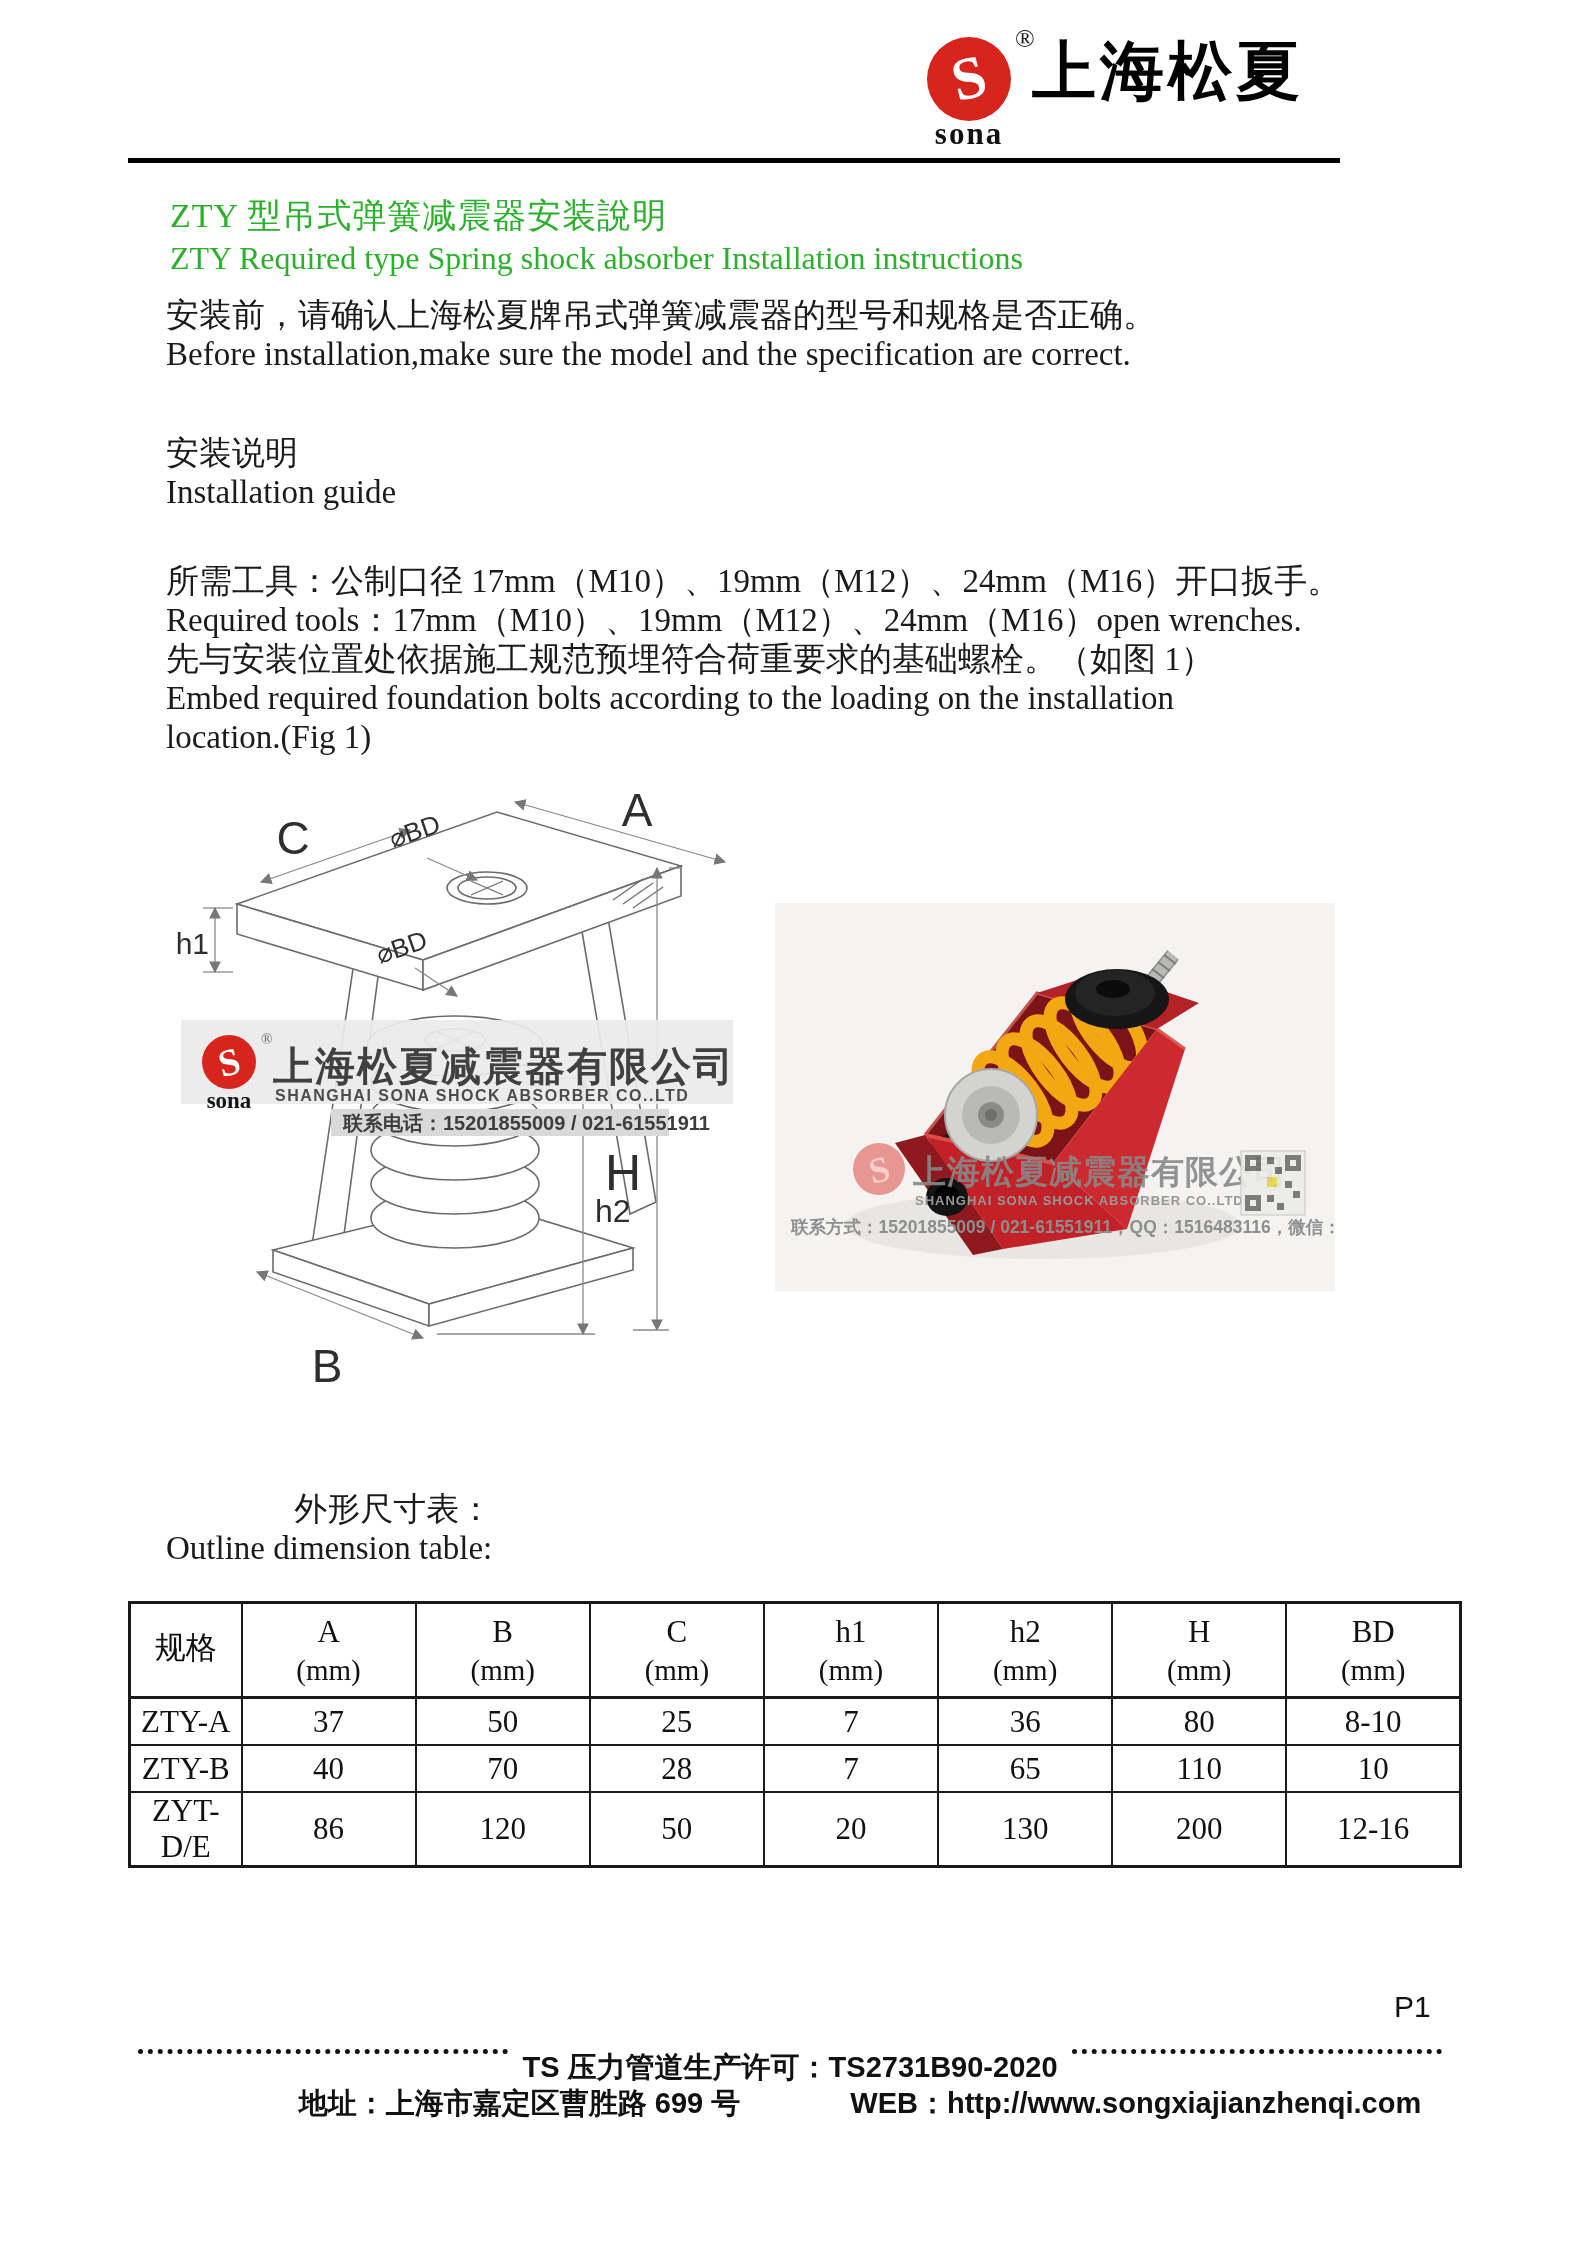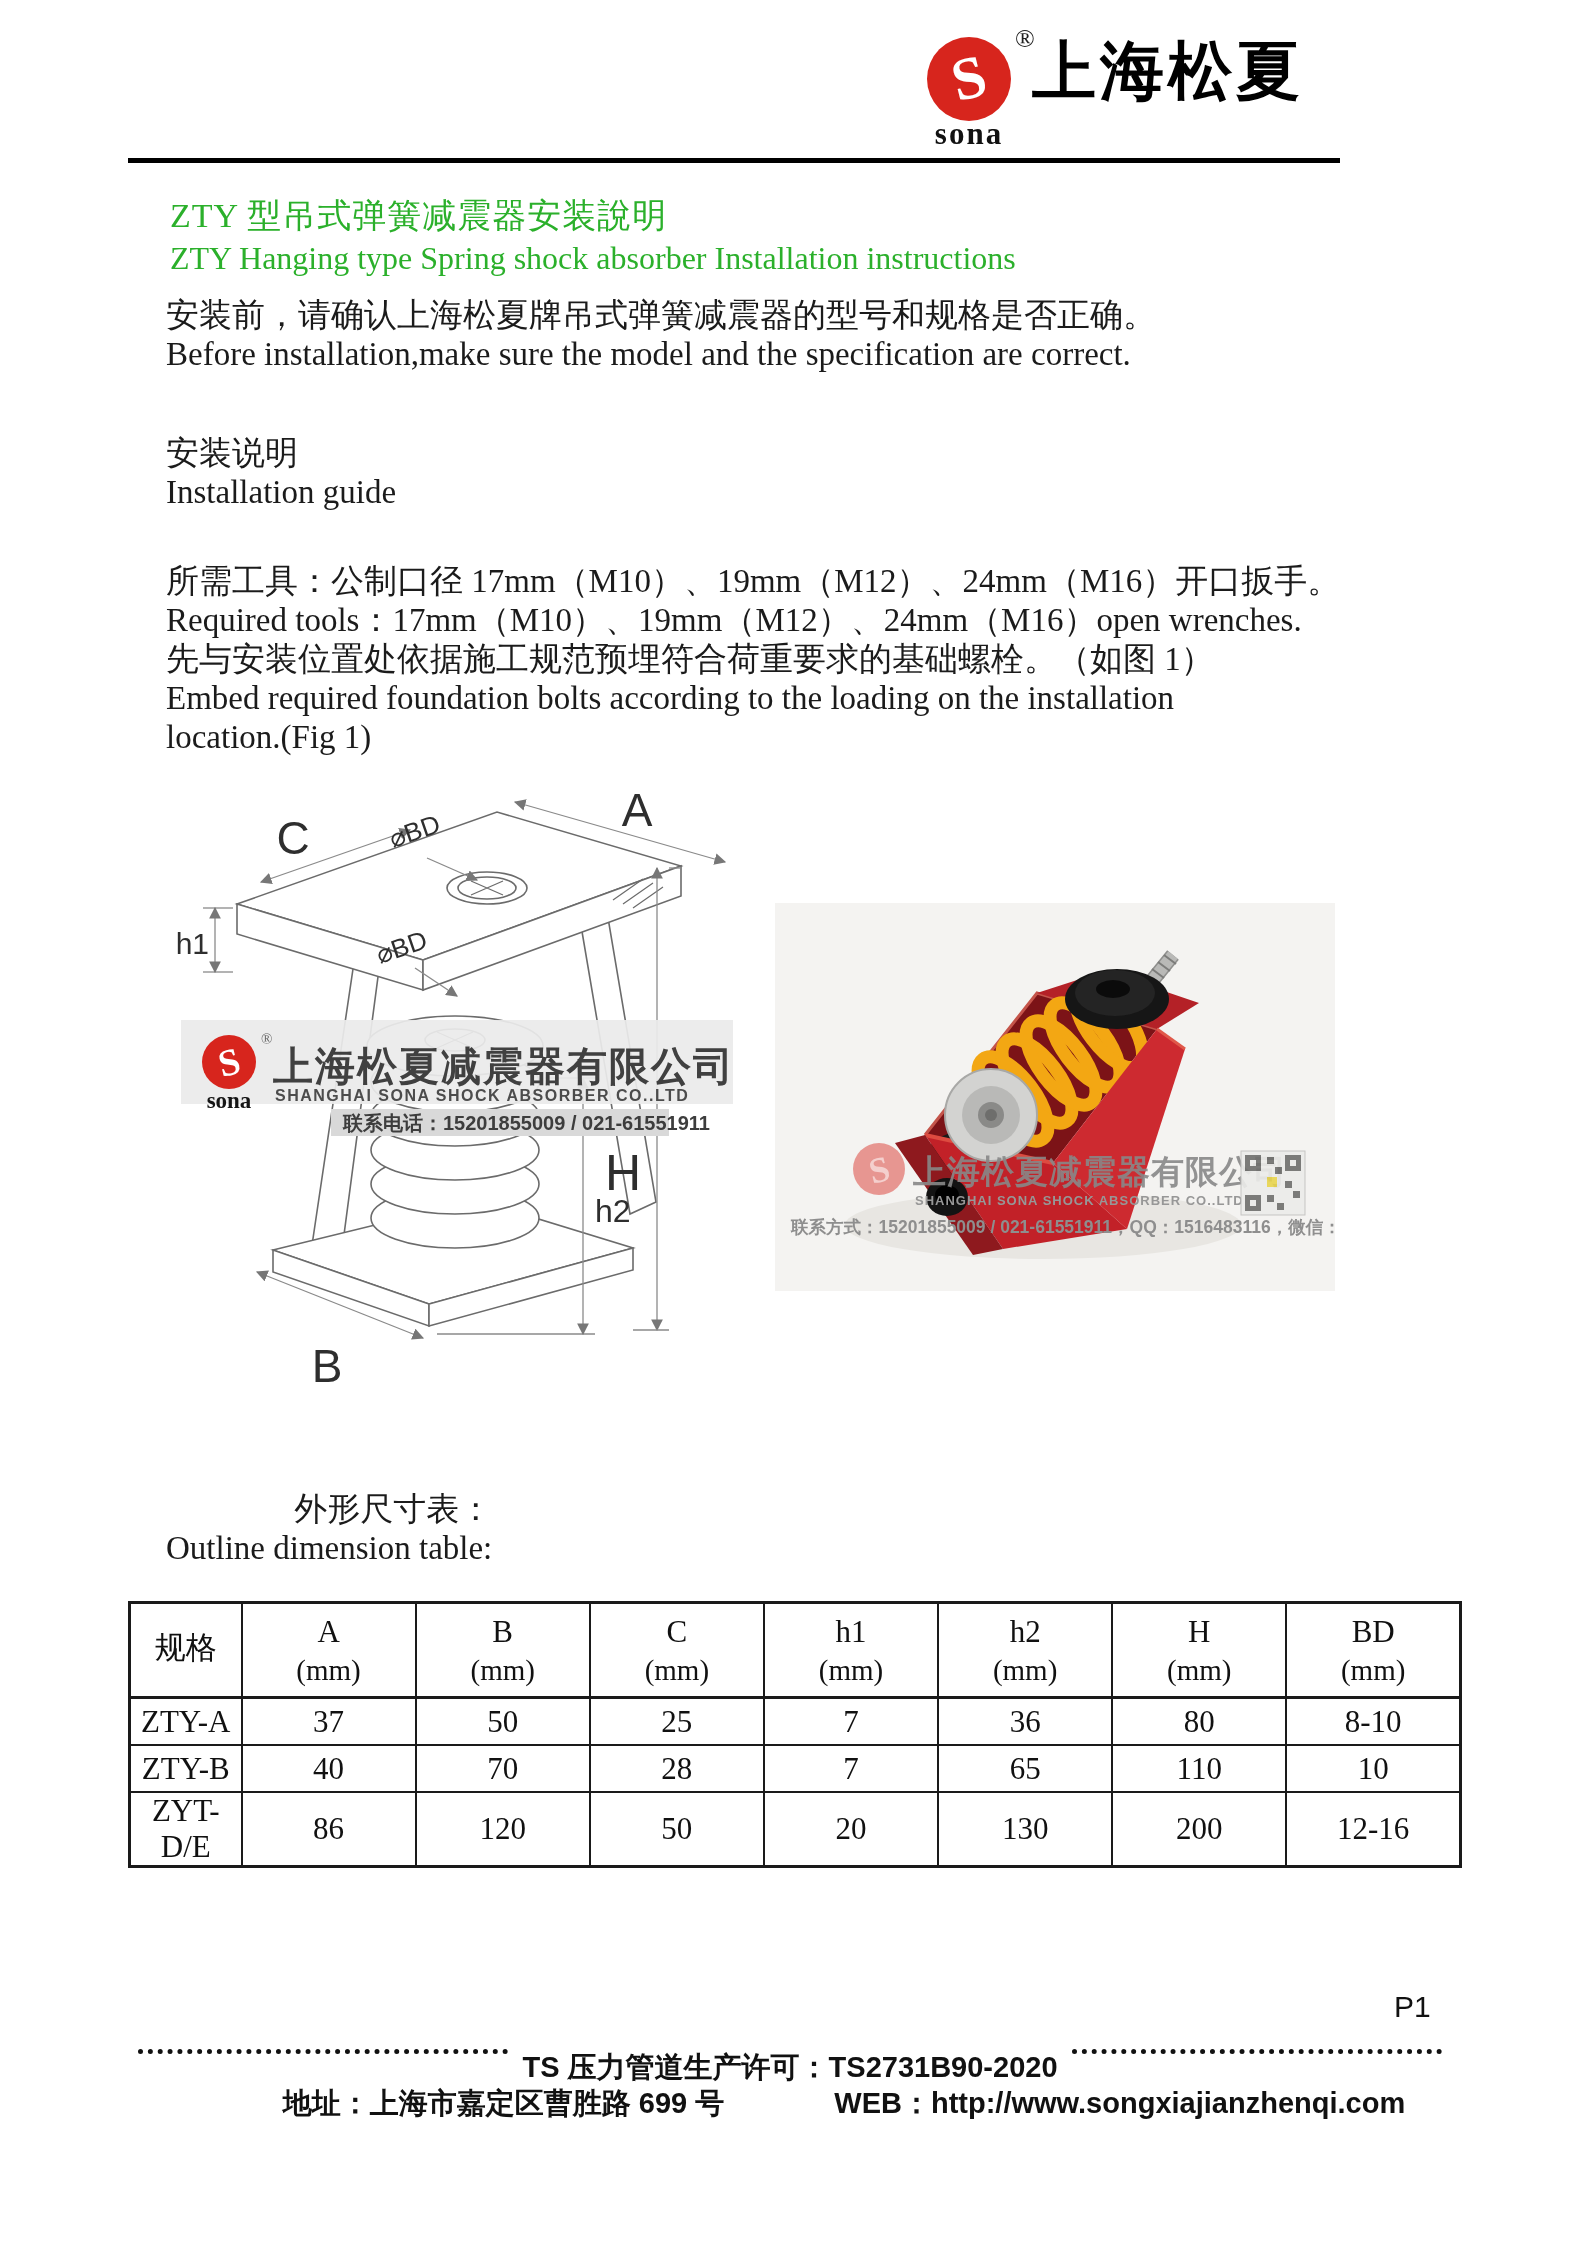--- a/index.html
+++ b/index.html
@@ -34,42 +34,42 @@
   .dim-table thead th{height:92px;border-bottom:3px solid #1a1a1a;}
   .dim-table td{height:45px;}
   .hunit{font-size:29px;margin-top:4px;}
   
   .pagenum{position:absolute;left:1394px;top:1990px;font-family:"Liberation Sans","DejaVu Sans",sans-serif;
            font-size:30px;color:#111;}
   .footer-ts{position:absolute;left:138px;top:2048px;width:1304px;display:flex;align-items:flex-start;
              font-family:"Liberation Sans","DejaVu Sans",sans-serif;font-size:29px;font-weight:600;color:#111;}
   .dotfill{flex:1;height:0;border-top:5px dotted #111;transform:translateY(1px);}
   .footer-ts .ts-text{padding:0 14px;white-space:nowrap;}
-  .footer-addr{position:absolute;left:192px;top:2084px;width:1304px;display:flex;justify-content:center;
+  .footer-addr{position:absolute;left:208px;top:2084px;width:1304px;display:flex;justify-content:center;
                gap:110px;font-family:"Liberation Sans","DejaVu Sans",sans-serif;font-size:29px;font-weight:600;color:#111;white-space:nowrap;}
 </style>
 </head>
 <body>
 
 <div class="page">
 
   <div class="logo-circle">
     <svg viewBox="0 0 86 86" width="86" height="86">
       <circle cx="43" cy="43" r="42" fill="#d7251d"></circle>
       <text x="43" y="62" text-anchor="middle" font-family="Liberation Serif, serif" font-size="60" font-weight="bold" fill="#ffffff" transform="rotate(-14 43 43)">S</text>
     </svg>
   </div>
   <div class="logo-reg">®</div>
   <div class="logo-sona">sona</div>
   <div class="brand">上海松夏</div>
   <div class="header-rule"></div>
 
   <div class="title">
     <div class="cn">ZTY 型吊式弹簧减震器安装說明</div>
-    <div class="en">ZTY Hanging type Spring shock absorber Installation instructions</div>
+    <div class="en">ZTY Required type Spring shock absorber Installation instructions</div>
   </div>
 
   <div class="para p-guide">
     <div>安装说明</div>
     <div>Installation guide</div>
   </div>
 
   <div class="para p-intro">
     <div>安装前，请确认上海松夏牌吊式弹簧减震器的型号和规格是否正确。</div>
     <div>Before installation,make sure the model and the specification are correct.</div>

